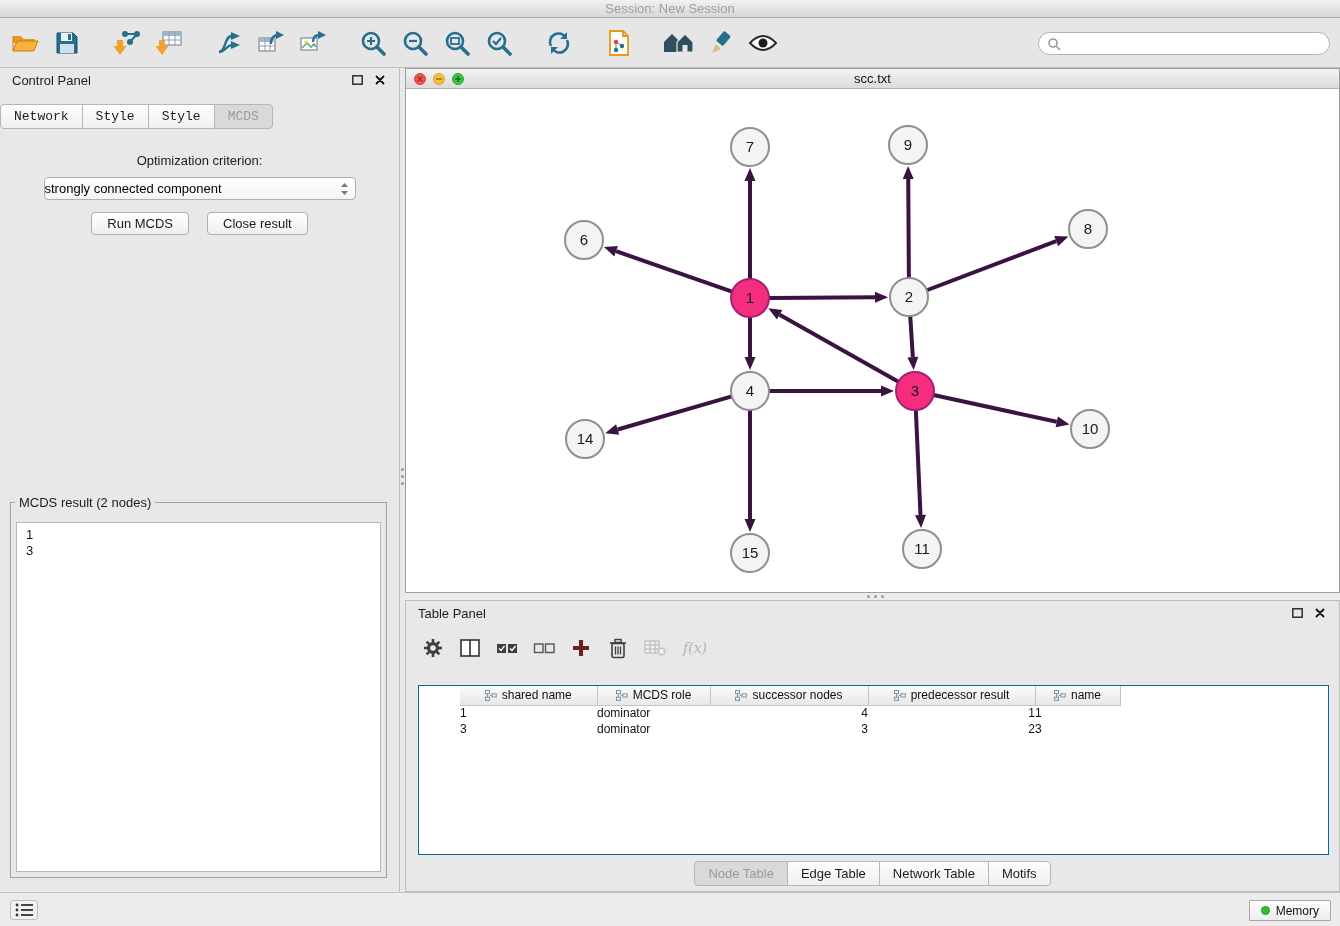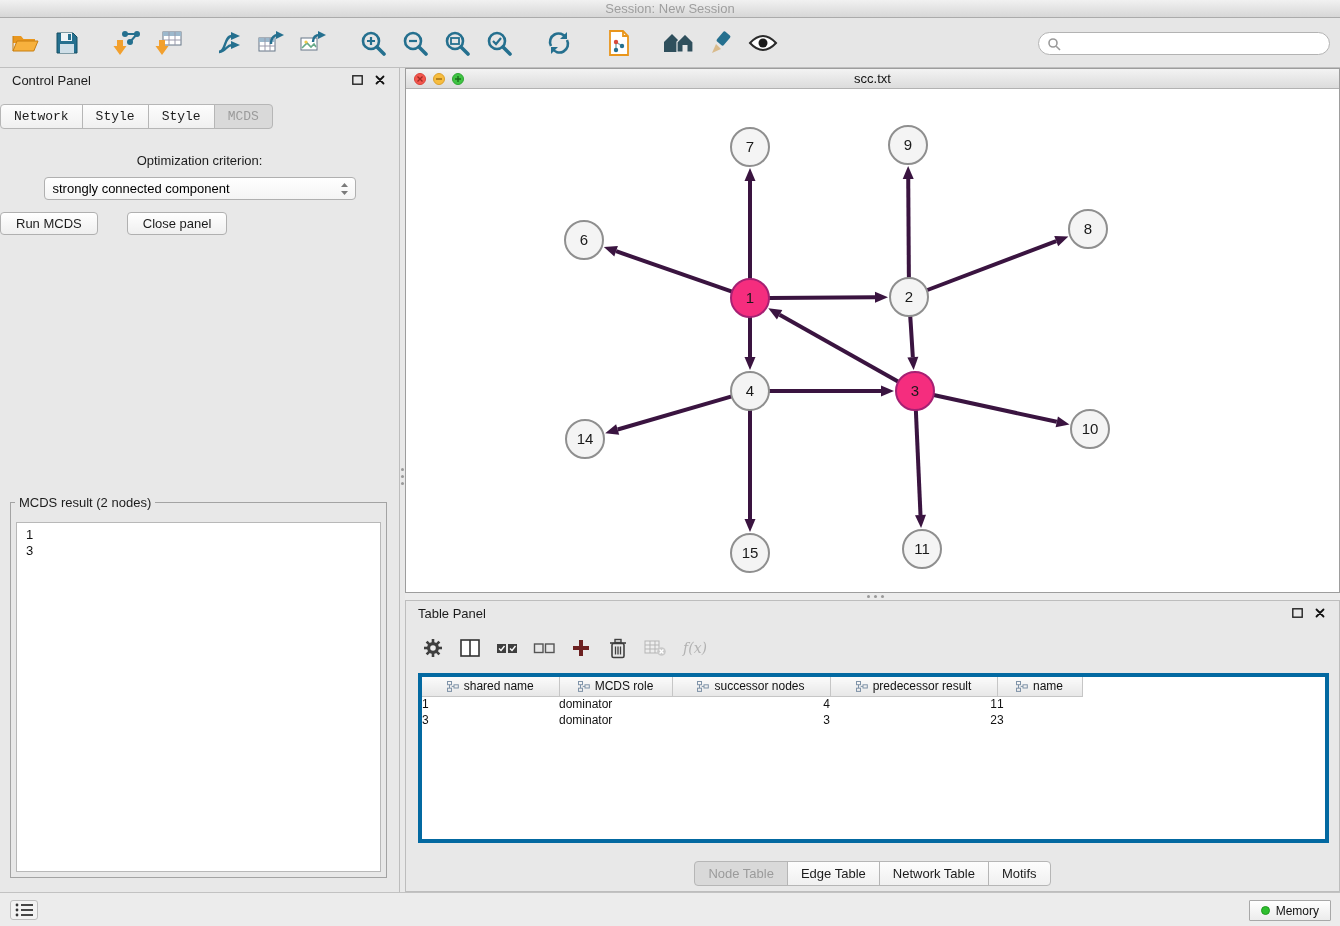--- a/index.html
+++ b/index.html
@@ -28,23 +28,23 @@
   .panel-controls { margin-left:auto; display:flex; gap:9px; align-items:center; }
   .phbtn { display:flex; align-items:center; justify-content:center; width:14px; height:14px; }
   .cp-tabs { display:flex; justify-content:flex-start; margin-top:12px;font-family:Liberation Mono, monospace; }
   .tab-btn { font-size:13px; padding:4px 13px; background:linear-gradient(#fdfdfd,#f0f0f0);
     border:1px solid #b6b6b6; margin-left:-1px; color:#1c1c1c; }
   .tab-btn:first-child { border-radius:4px 0 0 4px; margin-left:0; }
   .tab-btn:last-child { border-radius:0 4px 4px 0; }
   .tab-btn.active { background:#d9d9d9; color:#9b9b9b; }
   .cp-opt-label { text-align:center; margin-top:24px; font-size:13px; color:#1c1c1c; }
   .cp-select { width:312px; height:23px; margin:9px auto 0; background:linear-gradient(#ffffff,#f4f4f4);
-    border:1px solid #b0b0b0; border-radius:4px; display:flex; align-items:center; padding:0 6px 0 8px; font-size:13px; }
+    border:1px solid #b0b0b0; border-radius:4px; display:flex; align-items:center; padding:0 6px 0 0; font-size:13px; }
   .cp-select .sel-text { flex:1; }
-  .cp-buttons { display:flex; justify-content:flex-start; gap:29px; margin-top:12px; }
+  .cp-buttons { display:flex; justify-content:center; gap:18px; margin-top:12px; }
   .btn { font-family:"Liberation Sans",sans-serif; font-size:13px; padding:3px 15px;
     background:linear-gradient(#ffffff,#efefef); border:1px solid #b0b0b0; border-radius:4px; color:#1c1c1c; }
   .result-box { position:absolute; left:10px; right:12px; top:427px; bottom:14px;
     border:1px solid #a3a3a3; background:#e8e8e8; }
   .result-box legend { font-size:13px; color:#1c1c1c; padding:0 4px; margin-left:4px; }
   .result-inner { position:absolute; left:5px; right:5px; top:12px; bottom:5px; background:#fff;
     border:1px solid #b8b8b8; padding:4px 9px; font-size:13px; line-height:16px; color:#111; overflow:auto; }
 
   
   .v-splitter { position:absolute; left:400px; top:68px; width:5px; height:824px; background:#e9e9e9; }
@@ -65,22 +65,22 @@
   .light.yellow { background:#f7bd3f; border:1px solid #dba02c; }
   .light.green { background:#3fc443; border:1px solid #2fa534; }
   .nw-canvas { position:absolute; left:0; top:21px; right:0; bottom:0; background:#fff; }
 
   
   .table-panel { position:absolute; left:405px; top:600px; width:935px; height:292px;
     background:#e8e8e8; border:1px solid #bdbdbd; }
   .tp-toolbar { position:absolute; left:14px; top:26px; height:42px; display:flex; align-items:center; }
   .tp-icon { width:26px; height:28px; margin-right:11px; display:flex; align-items:center; justify-content:center; }
   .fx { font-family:"DejaVu Serif", serif; font-style:italic; font-size:14px; color:#b2b2b2; margin-left:4px; }
-  .table-wrap { position:absolute; left:12px; right:10px; top:72px; height:170px; background:#fff;
-    border:4px solid #0369a1; overflow:hidden; }
+  .table-wrap { position:absolute; left:12px; right:10px; top:84px; height:170px; background:#fff;
+    border:1px solid #0369a1; overflow:hidden;padding-left:41px; }
   table.node-table { border-collapse:collapse; table-layout:fixed; width:660px; font-size:12px; }
   table.node-table th { height:19px; font-weight:normal; color:#111; background:linear-gradient(#fbfbfb,#e7e7e7);
     border:1px solid #c6c6c6; border-top:none; padding:0 4px; white-space:nowrap; overflow:hidden; }
   table.node-table th:first-child { border-left:none; }
   .th-inner { display:flex; align-items:center; justify-content:center; gap:5px; }
   table.node-table td { height:16px; padding:0; color:#111; white-space:nowrap; }
   td.c0 { padding-left:8px; } td.c1 { padding-left:6px; }
   td.c2 { text-align:right; padding-right:14px; }
   td.c3 { text-align:right; padding-right:13px; }
   td.c4 { padding-left:10px; }
@@ -269,21 +269,21 @@
     <div class="cp-opt-label">Optimization criterion:</div>
     <div class="cp-select">
       <span class="sel-text">strongly connected component</span>
       <svg width="9" height="14" viewBox="0 0 9 14">
         <path d="M4.5 1 L8 5 H1 Z" fill="#7a7a7a"></path>
         <path d="M4.5 13 L1 9 h7 Z" fill="#7a7a7a"></path>
       </svg>
     </div>
     <div class="cp-buttons">
       <button class="btn">Run MCDS</button>
-      <button class="btn">Close panel</button>
+      <button class="btn">Close result</button>
     </div>
     <fieldset class="result-box">
       <legend>MCDS result (2 nodes)</legend>
       <div class="result-inner">
         <div>1</div>
         <div>3</div>
       </div>
     </fieldset>
   </div>
 

